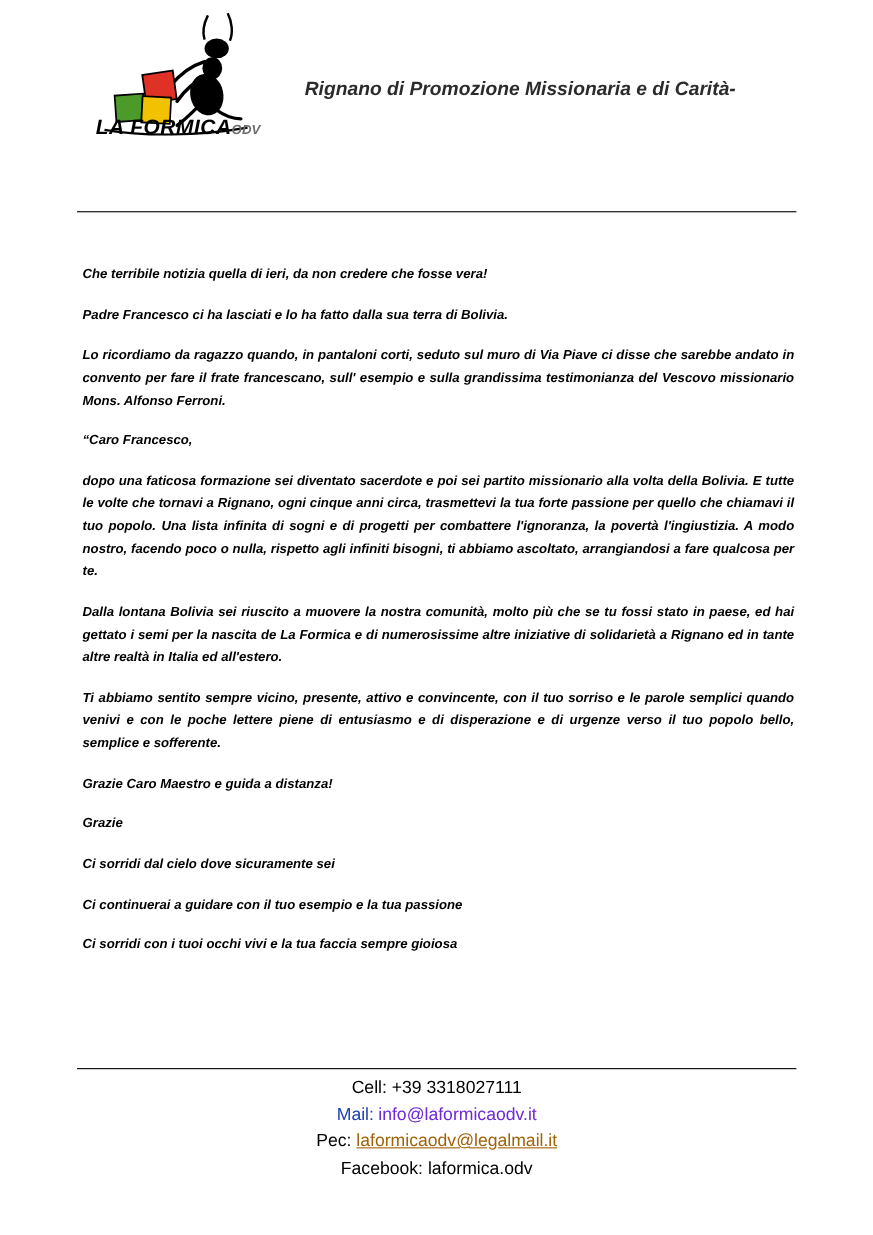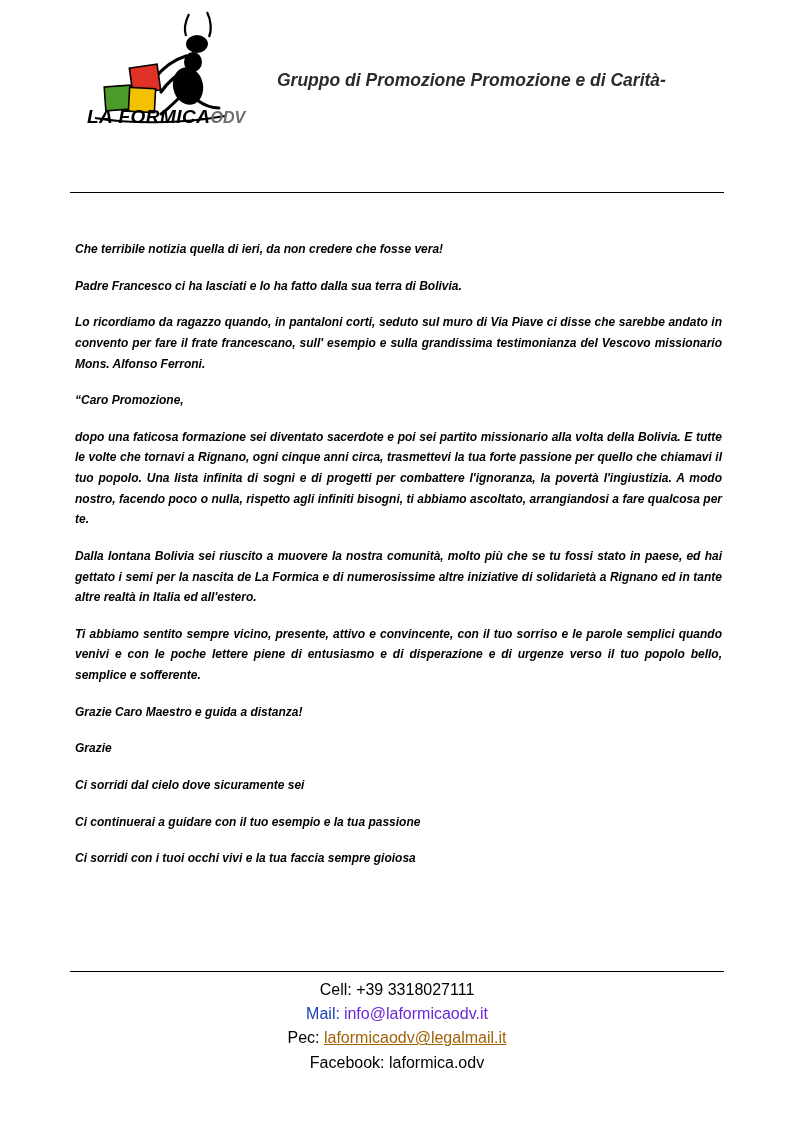--- a/index.html
+++ b/index.html
@@ -53,21 +53,21 @@
     top: 98px;
     font-family: "Liberation Sans", sans-serif;
     font-weight: bold;
     font-style: italic;
     font-size: 19px;
     letter-spacing: 0.5px;
     color: #000;
     white-space: nowrap;
   }
   .logo-text .odv {
-    font-size: 16px;
+    font-size: 12px;
     color: #6d6d6d;
     letter-spacing: 0px;
   }
 
   .header-title {
     flex: 1 1 auto;
     margin-top: 62px;
     padding-left: 22px;
     font-family: "Liberation Sans", sans-serif;
     font-style: italic;
@@ -177,30 +177,30 @@
 
         <rect x="46" y="58" width="28" height="26" fill="#e03127" stroke="#000" stroke-width="1.6" transform="rotate(-8 60 71)"></rect>
         <rect x="20" y="78" width="26" height="24" fill="#4c9a2a" stroke="#000" stroke-width="1.6" transform="rotate(-4 33 90)"></rect>
         <rect x="44" y="80" width="26" height="24" fill="#f2c200" stroke="#000" stroke-width="1.6" transform="rotate(3 57 92)"></rect>
 
         <path d="M10 110 C45 116, 95 116, 140 108" stroke="#000" stroke-width="2" fill="none"></path>
       </svg>
       <div class="logo-text"><span>LA FORMICA</span><span class="odv">ODV</span></div>
     </div>
 
-    <div class="header-title">Gruppo di Promozione Promozione e di Carità-</div>
+    <div class="header-title">Rignano di Promozione Missionaria e di Carità-</div>
   </div>
 
   <div class="top-rule"></div>
 
   <div class="letter">
     <p class="nojust">Che terribile notizia quella di ieri, da non credere che fosse vera!</p>
     <p class="nojust">Padre Francesco ci ha lasciati e lo ha fatto dalla sua terra di Bolivia.</p>
     <p class="just">Lo ricordiamo da ragazzo quando, in pantaloni corti, seduto sul muro di Via Piave ci disse che sarebbe andato   in  convento  per  fare  il  frate  francescano,  sull'  esempio   e  sulla grandissima testimonianza del Vescovo missionario Mons. Alfonso Ferroni.</p>
-    <p class="nojust">“Caro Promozione,</p>
+    <p class="nojust">“Caro Francesco,</p>
     <p class="just">dopo una faticosa formazione sei diventato sacerdote e poi sei partito missionario alla volta della Bolivia. E tutte le volte che tornavi a Rignano, ogni cinque anni circa, trasmettevi la tua forte passione per quello che chiamavi il tuo popolo. Una lista infinita di sogni e di progetti per combattere l'ignoranza, la povertà l'ingiustizia. A modo nostro, facendo poco o nulla, rispetto agli infiniti bisogni, ti abbiamo ascoltato, arrangiandosi a fare qualcosa per te.</p>
     <p class="just">Dalla lontana Bolivia sei riuscito a muovere la nostra comunità, molto più che se tu fossi stato in paese, ed hai gettato i semi per la nascita de La Formica e di numerosissime altre iniziative di solidarietà a Rignano ed in tante altre realtà in Italia ed all'estero.</p>
     <p class="just">Ti abbiamo sentito sempre vicino, presente, attivo e convincente, con il tuo sorriso e le parole semplici quando venivi e con le poche lettere piene di entusiasmo e di disperazione e di urgenze verso il tuo popolo bello, semplice e sofferente.</p>
     <p class="nojust">Grazie Caro Maestro e guida a distanza!</p>
     <p class="nojust">Grazie</p>
     <p class="nojust">Ci sorridi dal cielo dove sicuramente sei</p>
     <p class="nojust">Ci continuerai a guidare con il tuo esempio e la tua passione</p>
     <p class="nojust">Ci sorridi con i tuoi occhi vivi e la tua faccia sempre gioiosa</p>
   </div>
 

